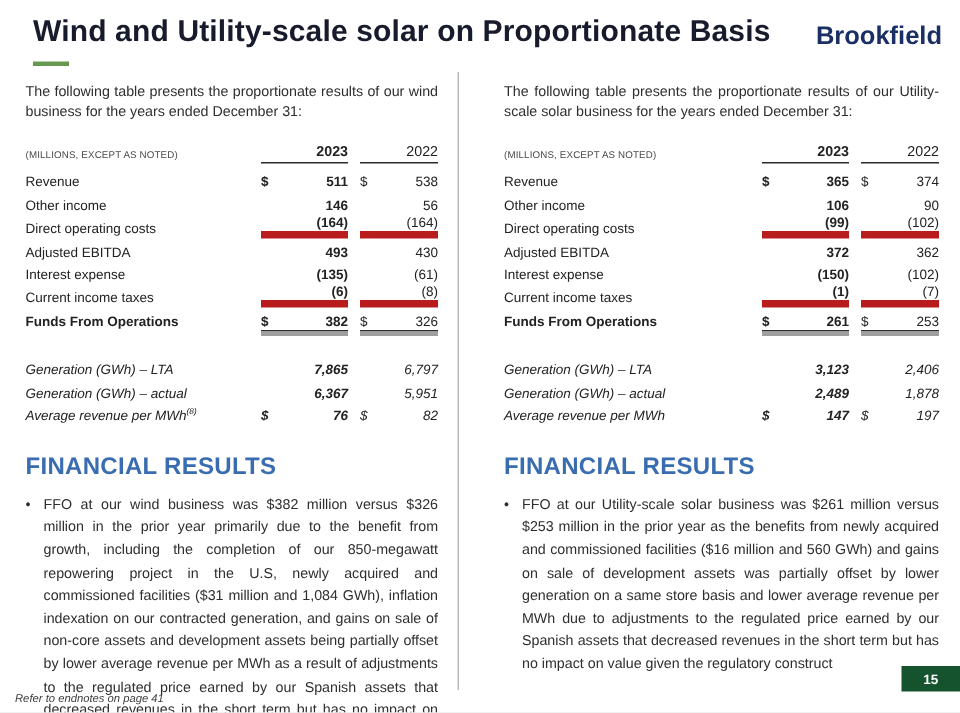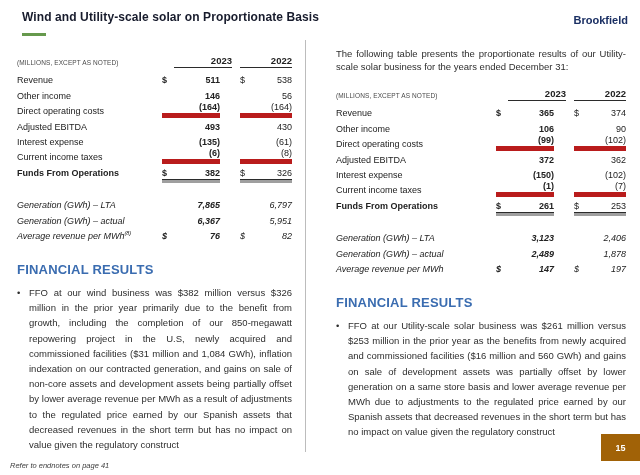--- a/index.html
+++ b/index.html
@@ -3,74 +3,75 @@
 <meta charset="utf-8">
 <style>
   html,body{margin:0;padding:0;background:#e8e8e8;}
   .page{
     width:640px;height:475px;position:relative;background:#ffffff;
     font-family:"Liberation Sans",sans-serif;color:#222;overflow:hidden;
     margin:0 auto;
   }
   
   .header{display:flex;justify-content:space-between;align-items:flex-start;padding:10px 12px 0 22px;}
-  .title{font-size:12px;font-weight:bold;color:#171b2c;letter-spacing:0.1px;}
-  .brand{font-size:11px;font-weight:bold;color:#1a2f63;margin-top:4px;}
+  .title{font-size:20px;font-weight:bold;color:#171b2c;letter-spacing:0.1px;}
+  .brand{font-size:17px;font-weight:bold;color:#1a2f63;margin-top:4px;}
   .accent-bar{width:24px;height:3px;background:#66994d;margin:7px 0 0 22px;}
   
   .cols{display:flex;margin-top:4px;height:412px;}
   .col{box-sizing:border-box;}
   .col-left{width:306px;padding:0 13px 0 17px;border-right:1px solid #bcbcbc;}
   .col-right{flex:1;padding:0 14px 0 30px;}
   .intro{font-size:9.5px;line-height:13px;text-align:justify;color:#2e2e2e;margin:7px 0 0 0;}
   
   .thead{display:flex;align-items:flex-end;margin-top:14px;height:14px;}
   .note{flex:1;font-size:6.5px;color:#4a4a4a;letter-spacing:0.1px;padding-bottom:2px;}
   .yr{box-sizing:border-box;padding-bottom:1px;border-bottom:1.4px solid #2b2b2b;font-size:9.5px;text-align:right;}
   .yr1{width:58px;font-weight:bold;margin-top:40px;}
-  .yr2{width:52px;margin-left:8px;font-weight:bold;}
+  .yr2{width:52px;margin-left:8px;}
   .tbody{margin-top:4px;}
-  .trow{display:flex;align-items:flex-end;height:15.4px;font-size:9px;gap:12px;}
+  .trow{display:flex;align-items:flex-end;height:15.4px;font-size:9px;}
   .lbl{flex:1;padding-bottom:2px;white-space:nowrap;}
   .grp{display:flex;box-sizing:border-box;padding-bottom:2px;position:relative;}
   .grp1{width:58px;font-weight:bold;}
   .grp2{width:52px;margin-left:8px;}
   .d{flex:0 0 auto;}
   .v{margin-left:auto;text-align:right;white-space:nowrap;}
   .u .grp{border-bottom:5px solid #b91c1c;padding-bottom:1px;}
   .total .lbl{font-weight:bold;}
   .total .grp{border-bottom:1px solid #2b2b2b;padding-bottom:1px;}
   .total .grp::after{content:"";position:absolute;left:0;right:0;bottom:-4px;height:2.6px;background:#9f9f9f;}
   .it{font-style:italic;}
   .spacer{height:17px;}
   sup{font-size:5.5px;vertical-align:super;line-height:0;}
   
-  .fr-head{margin-top:19px;font-size:13px;font-weight:bold;color:#3a6cb0;letter-spacing:0.2px;}
+  .fr-head{margin-top:19px;font-size:16px;font-weight:bold;color:#3a6cb0;letter-spacing:0.2px;}
   .bullet{display:flex;margin-top:8px;}
   .dot{width:12px;font-size:9.5px;line-height:15.2px;color:#2e2e2e;}
   .btxt{flex:1;font-size:9.5px;line-height:15.2px;text-align:justify;color:#2e2e2e;}
   
   .footnote{position:absolute;left:10px;bottom:5px;font-size:7.5px;font-style:italic;color:#3d3d3d;}
-  .pagenum{position:absolute;right:0;bottom:14px;width:39px;height:27px;background:#a16207;color:#fff;
+  .pagenum{position:absolute;right:0;bottom:14px;width:39px;height:17px;background:#14532d;color:#fff;
     font-size:9px;font-weight:bold;display:flex;align-items:center;justify-content:center;}
 </style>
 </head>
 <body>
 
 <div class="page">
 
   <div class="header">
     <div class="title">Wind and Utility-scale solar on Proportionate Basis</div>
     <div class="brand">Brookfield</div>
   </div>
   <div class="accent-bar"></div>
 
   <div class="cols">
 
     <div class="col col-left">
+      <p class="intro">The following table presents the proportionate results of our wind business for the years ended December 31:</p>
 
       <div class="thead">
         <span class="note">(MILLIONS, EXCEPT AS NOTED)</span>
         <span class="yr yr1">2023</span>
         <span class="yr yr2">2022</span>
       </div>
 
       <div class="tbody">
         <div class="trow">
           <span class="lbl">Revenue</span>

